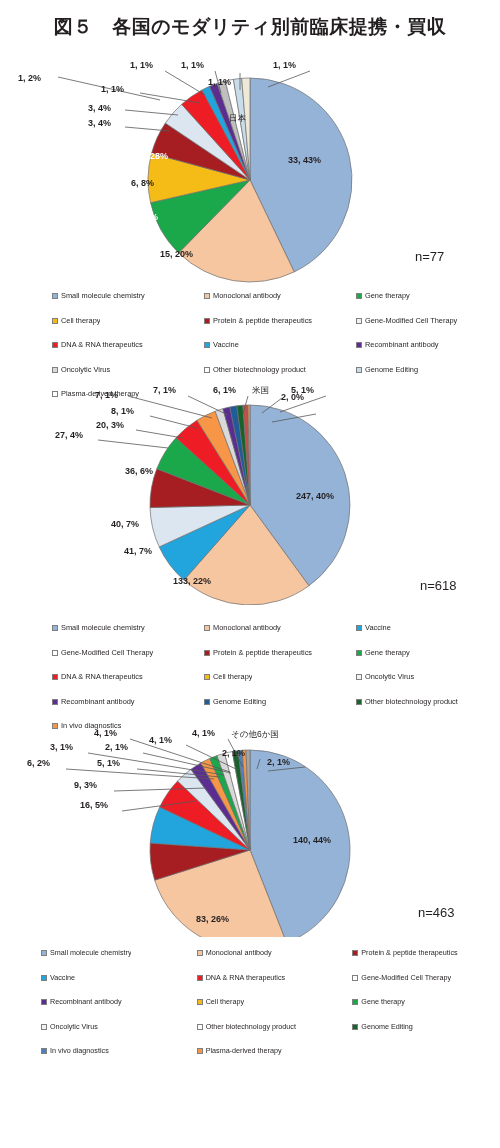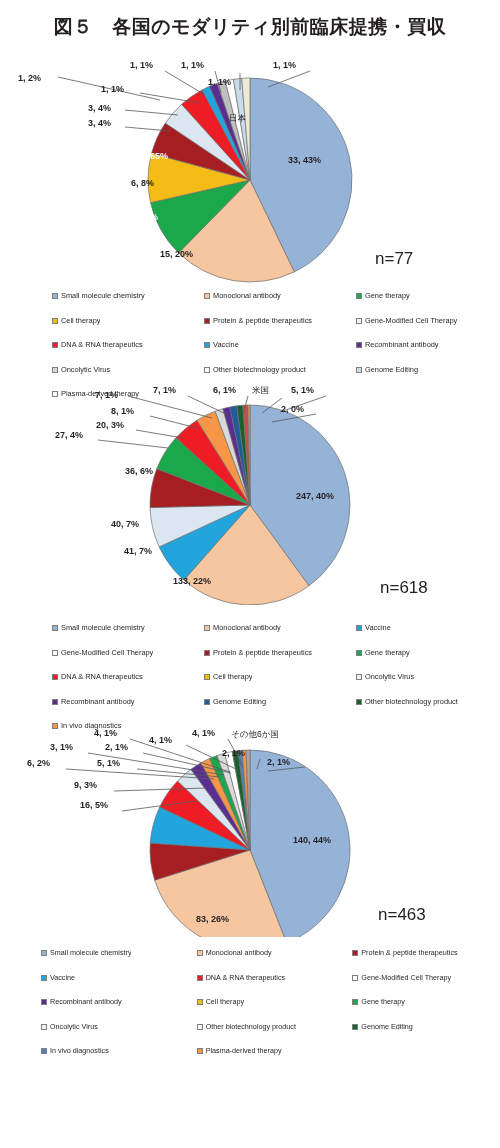--- a/index.html
+++ b/index.html
@@ -16,22 +16,23 @@
     font-family:"DejaVu Serif","Liberation Serif",serif;
     font-size:19px;font-weight:700;letter-spacing:.5px;color:#231f20;
     white-space:pre;
   }
 
   
   .chart-block{position:absolute;left:0;width:500px;}
   .pie-svg{display:block;margin:0 auto;}
 
   .n-label{
-    position:absolute;font-size:17px;font-weight:400;color:#231f20;
+    position:absolute;font-size:13px;font-weight:400;color:#231f20;
     font-family:"Liberation Sans",sans-serif;
+    margin-left:40px;
   }
 
   
   .legend{
     position:absolute;left:0;width:500px;
     display:grid;grid-template-columns:1fr 1fr 1fr;
     column-gap:0px;row-gap:0px;
     padding-left:52px;box-sizing:border-box;gap:8px;
   }
   .legend.l3{padding-left:41px;}
@@ -107,21 +108,21 @@
 
     <div class="callout" style="left:18px;top:18px;">1, 2%</div>
     <div class="callout" style="left:130px;top:5px;">1, 1%</div>
     <div class="callout" style="left:181px;top:5px;">1, 1%</div>
     <div class="callout" style="left:208px;top:22px;">1, 1%</div>
     <div class="callout" style="left:273px;top:5px;">1, 1%</div>
     <div class="callout" style="left:101px;top:29px;">1, 1%</div>
     <div class="callout" style="left:88px;top:48px;">3, 4%</div>
     <div class="callout" style="left:88px;top:63px;">3, 4%</div>
 
-    <div class="inner light" style="left:140px;top:96px;">4, 65%</div>
+    <div class="inner light" style="left:140px;top:96px;">4, 28%</div>
     <div class="inner dark" style="left:131px;top:123px;">6, 8%</div>
     <div class="inner light" style="left:135px;top:157px;">7, 9%</div>
     <div class="inner dark" style="left:160px;top:194px;">15, 20%</div>
     <div class="inner dark" style="left:288px;top:100px;">33, 43%</div>
 
     <div class="n-label" style="left:375px;top:194px;">n=77</div>
   </div>
 
   <div class="legend" id="legend1" style="top:288px;">
       <div class="legend-item">
@@ -204,21 +205,21 @@
         <polyline points="136,50 183,58" class="leader" stroke="#58595b" stroke-width="0.8" fill="none"></polyline>
         <polyline points="98,60 168,68" class="leader" stroke="#58595b" stroke-width="0.8" fill="none"></polyline>
       </svg>
 
     <div class="callout cjk" style="left:252px;top:5px;">米国</div>
 
     <div class="callout" style="left:153px;top:5px;">7, 1%</div>
     <div class="callout" style="left:95px;top:10px;">7, 1%</div>
     <div class="callout" style="left:213px;top:5px;">6, 1%</div>
     <div class="callout" style="left:291px;top:5px;">5, 1%</div>
-    <div class="callout" style="left:281px;top:24px;">2, 0%</div>
+    <div class="callout" style="left:281px;top:12px;">2, 0%</div>
     <div class="callout" style="left:111px;top:26px;">8, 1%</div>
     <div class="callout" style="left:96px;top:40px;">20, 3%</div>
     <div class="callout" style="left:55px;top:50px;">27, 4%</div>
 
     <div class="inner dark" style="left:125px;top:86px;">36, 6%</div>
     <div class="inner light" style="left:111px;top:112px;">39, 6%</div>
     <div class="inner dark" style="left:111px;top:139px;text-align:center;">40, 7%</div>
     <div class="inner dark" style="left:124px;top:166px;">41, 7%</div>
     <div class="inner dark" style="left:173px;top:196px;">133, 22%</div>
     <div class="inner dark" style="left:296px;top:111px;">247, 40%</div>

